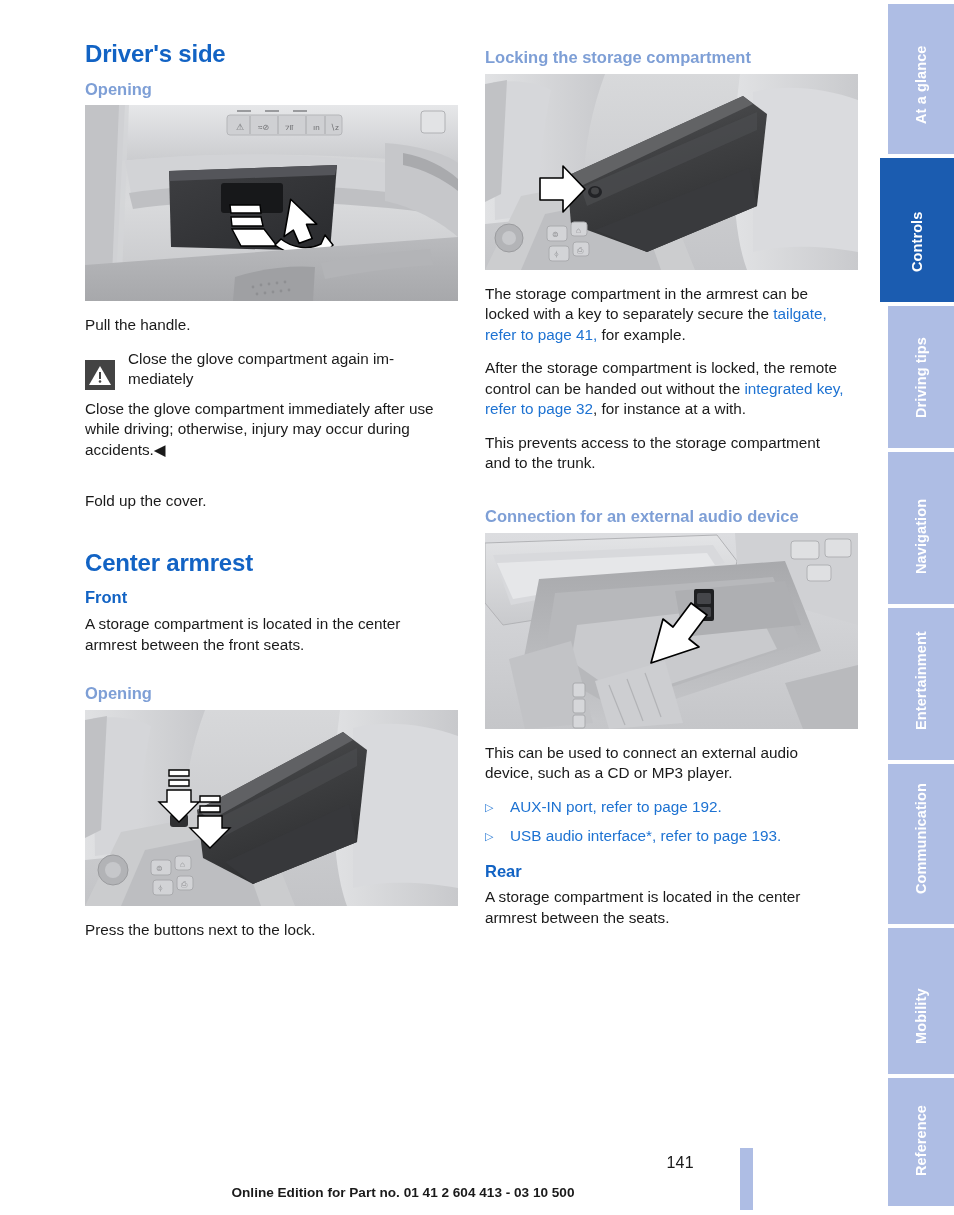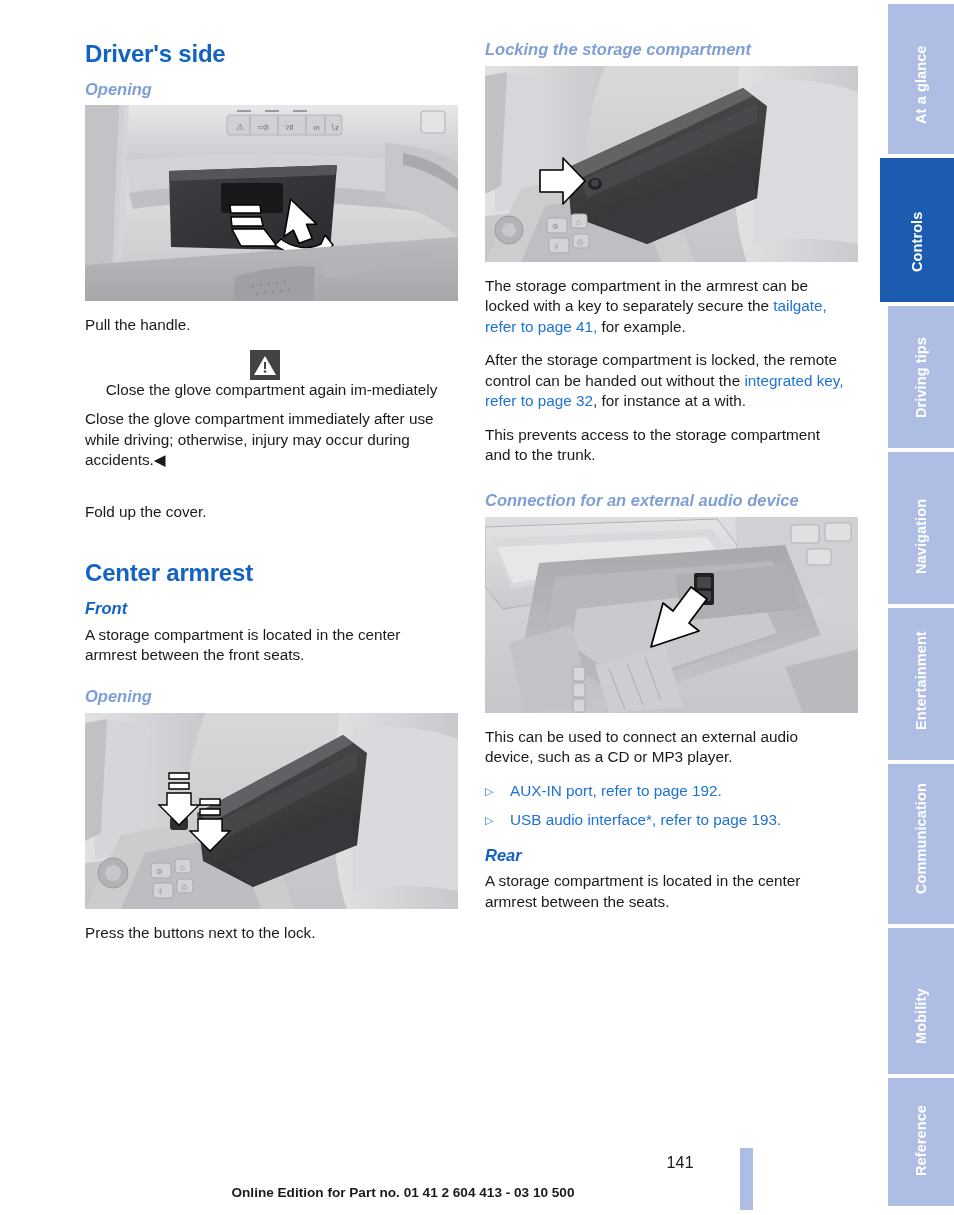--- a/index.html
+++ b/index.html
@@ -36,23 +36,22 @@
     font-weight: bold;
     color: #1263c4;
     margin: 0 0 12px 0;
     line-height: 1.15;
     letter-spacing: -0.2px;
   }
   h2.sec {
     font-size: 16.5px;
     font-weight: bold;
     color: #1263c4;
-    margin: 0 0 6px 0;
+    margin: 8px 0 6px 0;
     line-height: 1.2;
-    font-style: italic;
   }
   h2.sec.light {
     color: #7e9fd6;
   }
   p.body {
     font-size: 15.3px;
     line-height: 20.5px;
     margin: 0 14px 13px 0;
     color: #1a1a1a;
   }
@@ -60,23 +59,22 @@
 
   
   .sp-18 { height: 18px; }
   .sp-12 { height: 12px; }
   .sp-8  { height: 8px; }
   .sp-24 { height: 24px; }
 
   
   .note {
     display: flex;
-    align-items: center;
+    align-items: flex-end;
     margin: 0 0 9px 0;
-    flex-direction: column;
   }
   .note-icon {
     width: 30px; height: 30px;
     background: #434343;
     flex: 0 0 30px;
     margin-right: 13px;
     margin-top: 1px;
     position: relative;
   }
   .note-icon svg { display:block; }

